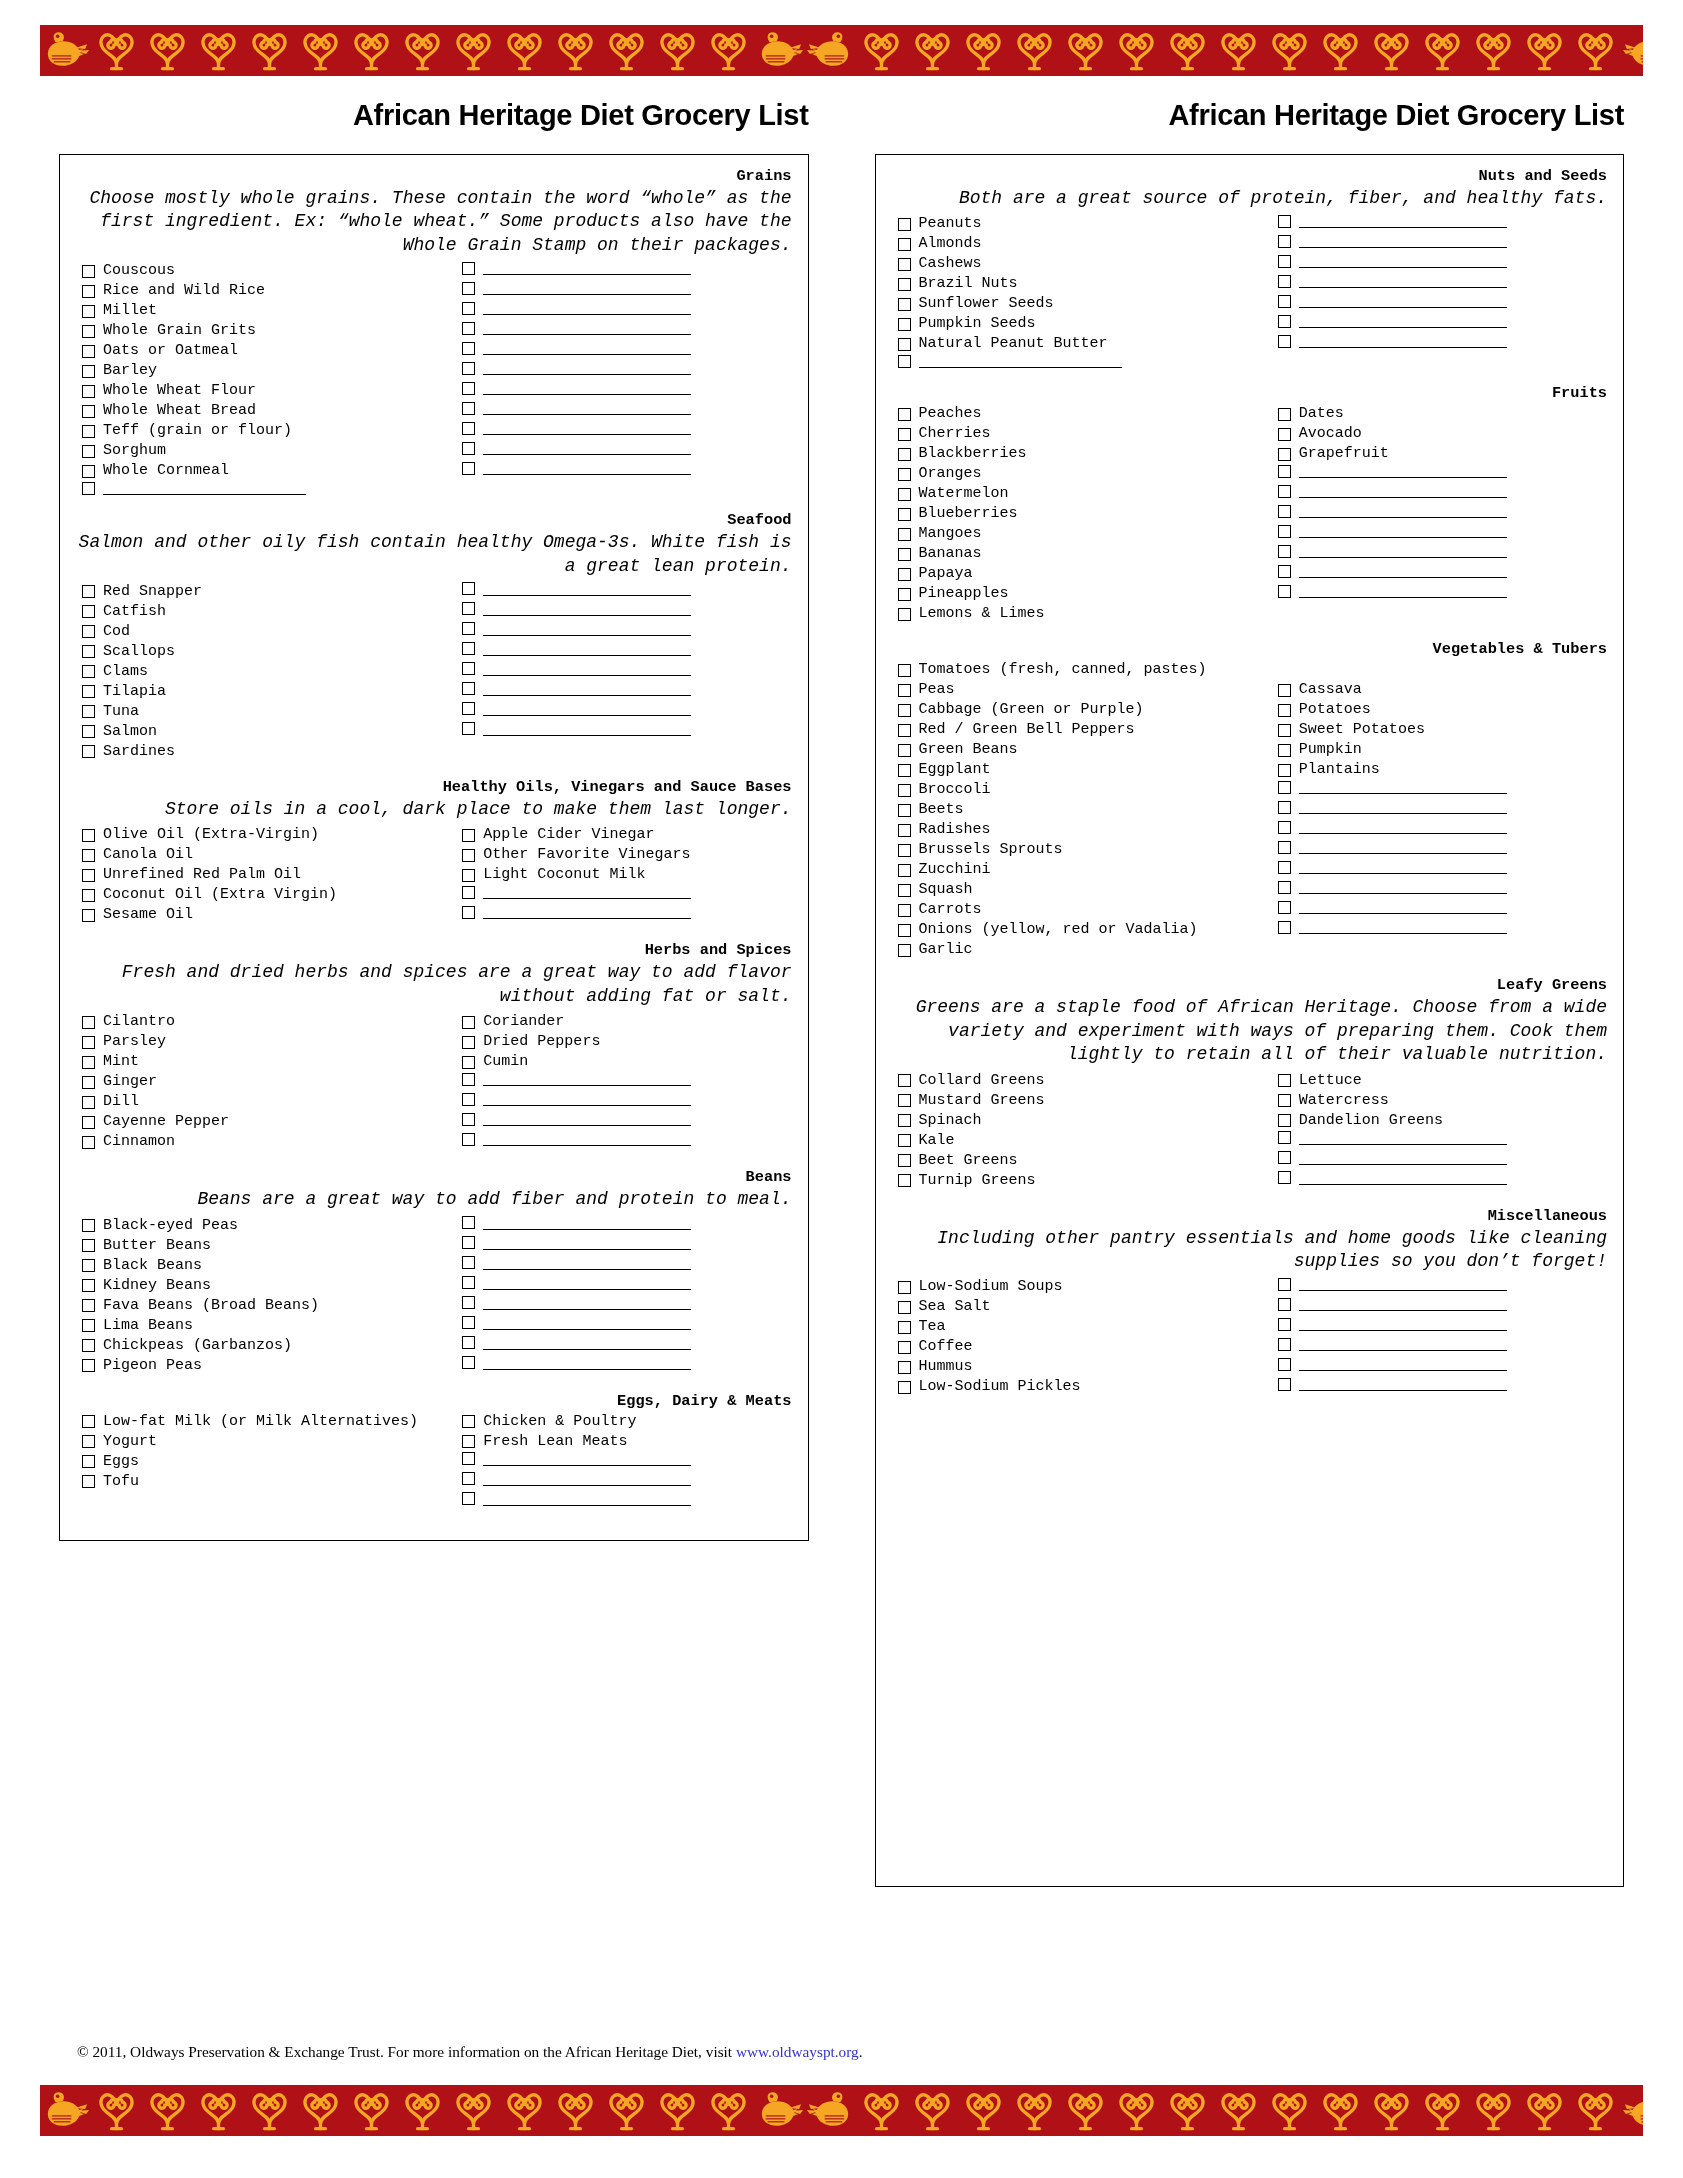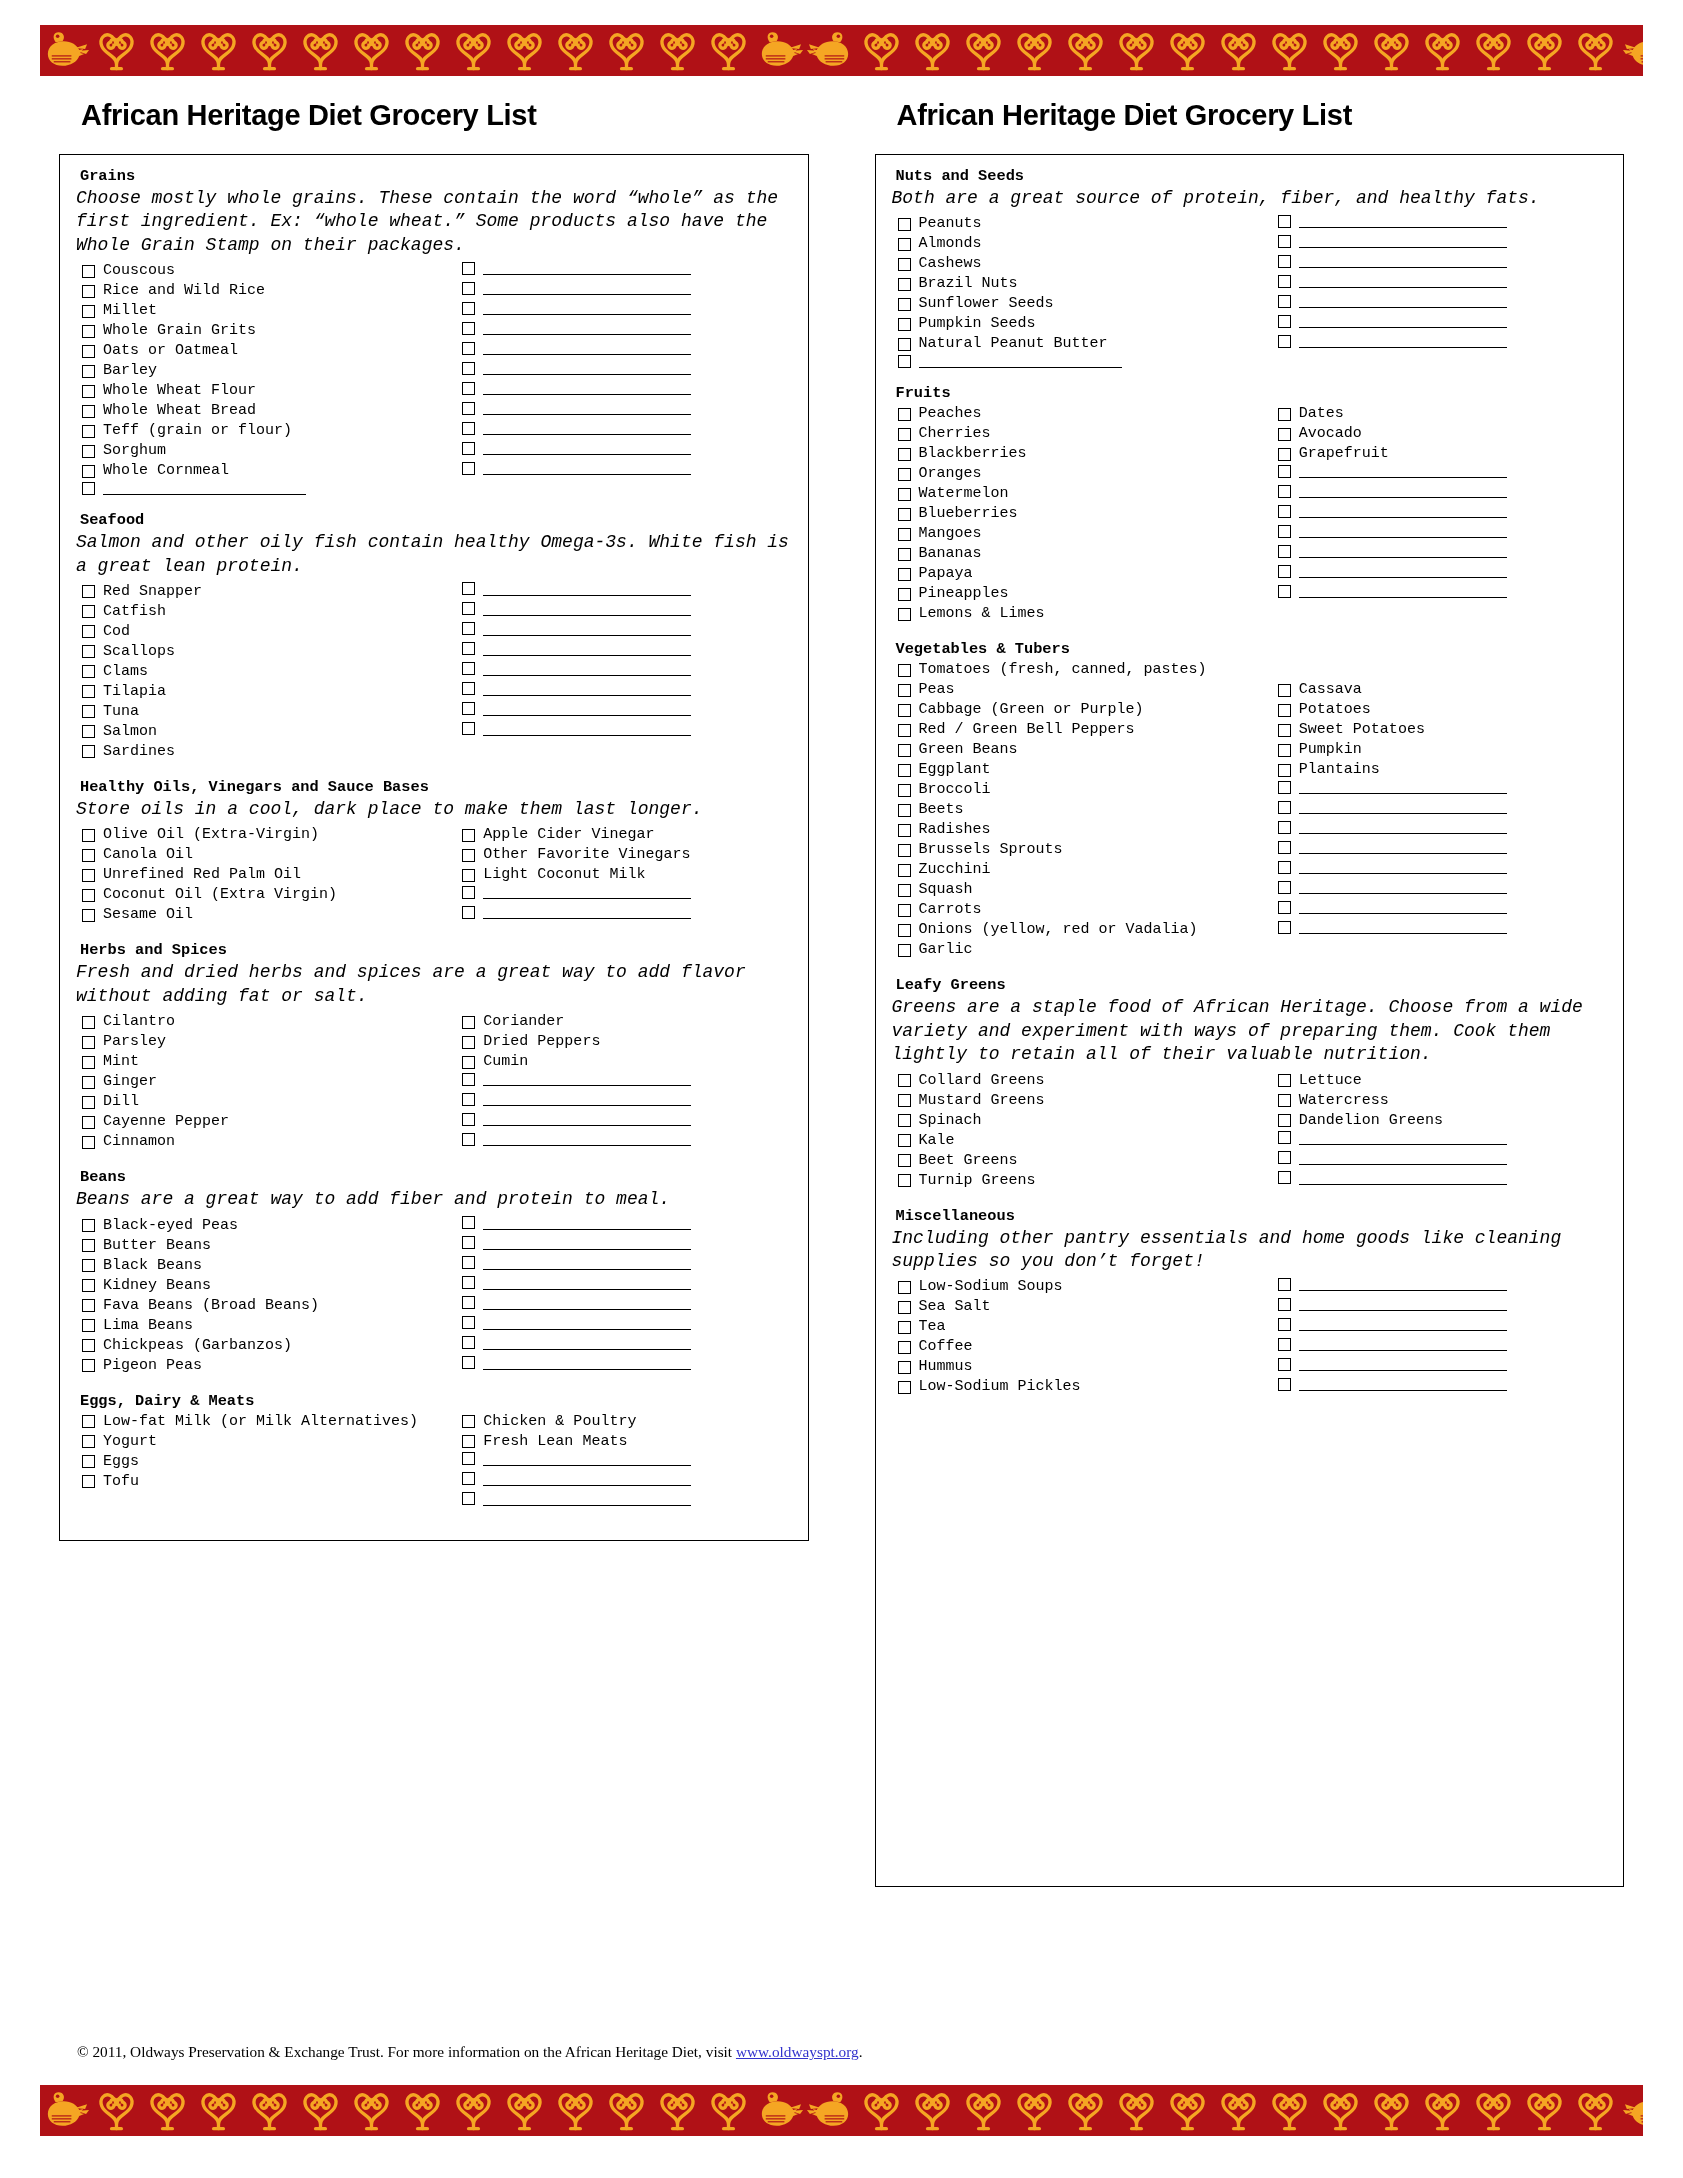--- a/index.html
+++ b/index.html
@@ -28,21 +28,21 @@
   .border-bottom { bottom:42px; }
   .band-inner { display:flex; align-items:center; height:100%; width:100%; }
   .sym { flex:0 0 auto; height:46px; width:51px; display:block; }
 
   
   .page {
     position:absolute;
     top:99px; left:0; right:0;
     padding:0 59px;
   }
-  .columns { display:flex; gap:66px; align-items:flex-start; }
+  .columns { display:flex; gap:66px; align-items:flex-start;text-align:right; }
   .col { flex:1 1 0; min-width:0; }
 
   .col-title {
     font-size:29px;
     font-weight:bold;
     letter-spacing:-0.3px;
     margin:0 0 22px 22px;
     white-space:nowrap;
   }
 
@@ -102,21 +102,20 @@
   .footer {
     position:absolute;
     left:77px;
     bottom:117px;
     font-family:"Liberation Serif", serif;
     font-size:15.3px;
     color:#000;
   }
   .footer a, .footer .link {
     color:#3333cc;
-    text-decoration:underline;
     text-align:center;
   }
 </style>
 </head>
 <body>
 
 <div class="border-band border-top">
   <div class="band-inner" id="band-top">
       <svg class="sym" viewBox="0 0 52 46">
         <g fill="#f5a623">

